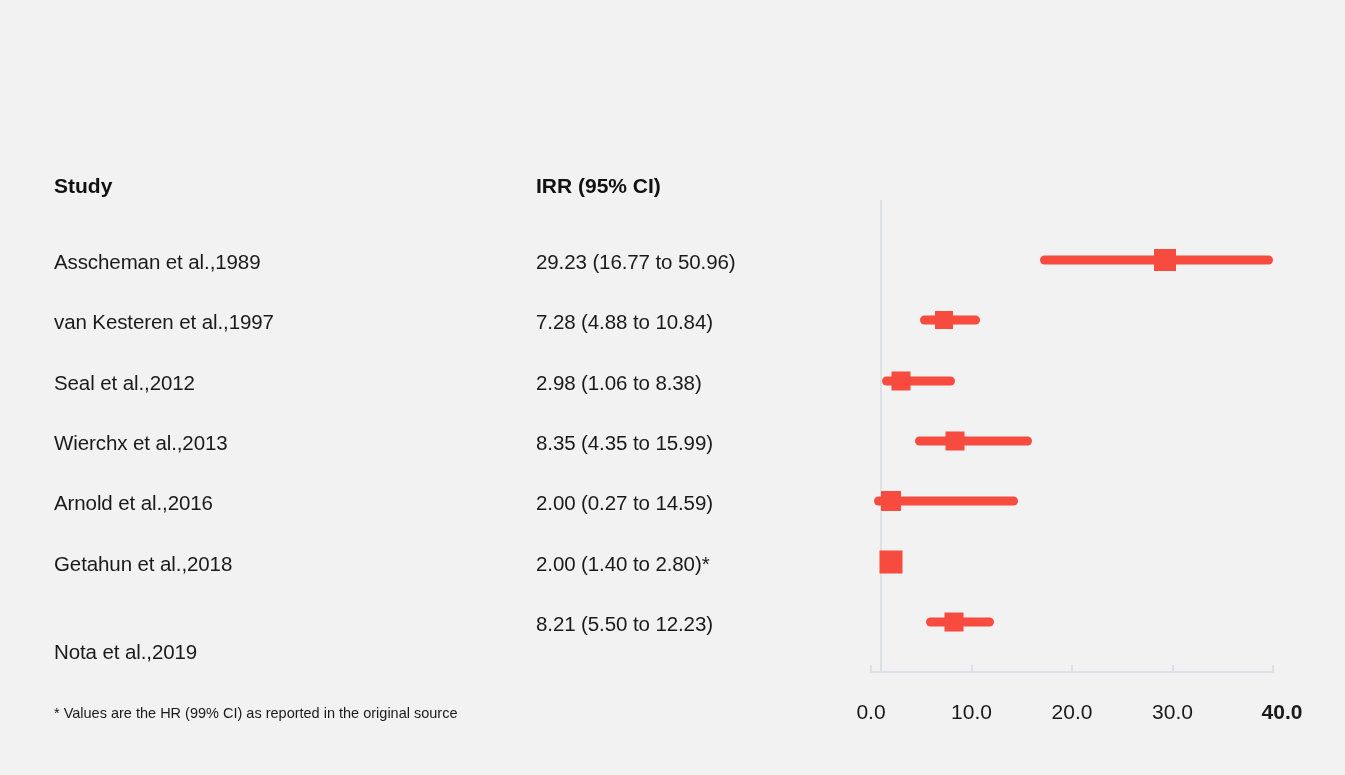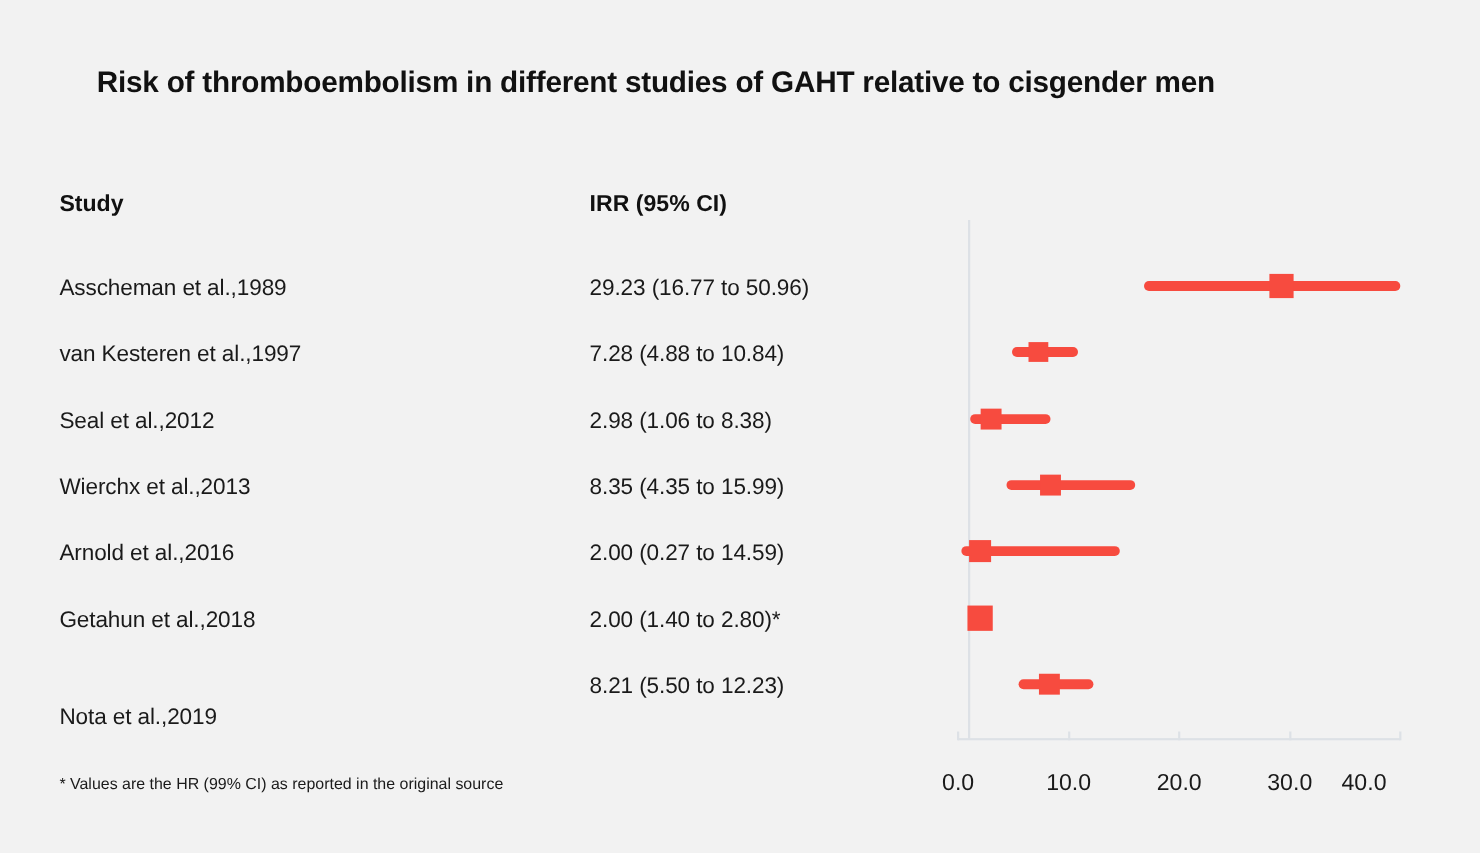--- a/index.html
+++ b/index.html
@@ -134,21 +134,20 @@
     position: absolute;
     background: #f74b3f;
     transform: translate(-50%, -50%);
   }
 </style>
 </head>
 <body style="background: rgb(242, 242, 242);">
 
 <div id="figure">
 
-  <div id="chart-title">Risk of thromboembolism in different studies of GAHT relative to cisgender men</div>
 
   <div id="table-area">
     <div class="col-header" id="header-study">Study</div>
     <div class="col-header" id="header-effect">IRR (95% CI)</div>
     <div id="rows-text">
         <div class="row-label" style="top: 250px;">Asscheman et al.,1989</div>
         <div class="row-effect" style="top: 250px;">29.23 (16.77 to 50.96)</div>
         <div class="row-label" style="top: 310px;">van Kesteren et al.,1997</div>
         <div class="row-effect" style="top: 310px;">7.28 (4.88 to 10.84)</div>
         <div class="row-label" style="top: 371px;">Seal et al.,2012</div>
@@ -201,17 +200,17 @@
     <div id="axis-ticks">
         <div class="axis-tick" style="left: 870px; background: rgb(221, 225, 230);"></div>
         <div class="axis-tick-label" style="left: 871px;">0.0</div>
         <div class="axis-tick" style="left: 970.5px; background: rgb(221, 225, 230);"></div>
         <div class="axis-tick-label" style="left: 971.5px;">10.0</div>
         <div class="axis-tick" style="left: 1071px; background: rgb(221, 225, 230);"></div>
         <div class="axis-tick-label" style="left: 1072px;">20.0</div>
         <div class="axis-tick" style="left: 1171.5px; background: rgb(221, 225, 230);"></div>
         <div class="axis-tick-label" style="left: 1172.5px;">30.0</div>
         <div class="axis-tick" style="left: 1272px; background: rgb(221, 225, 230);"></div>
-        <div class="axis-tick-label" style="left: 1240px;">40.0</div>
+        <div class="axis-tick-label" style="left: 1282px; font-weight: bold;">40.0</div>
       </div>
   </div>
 
 </div>
 
 </body></html>

